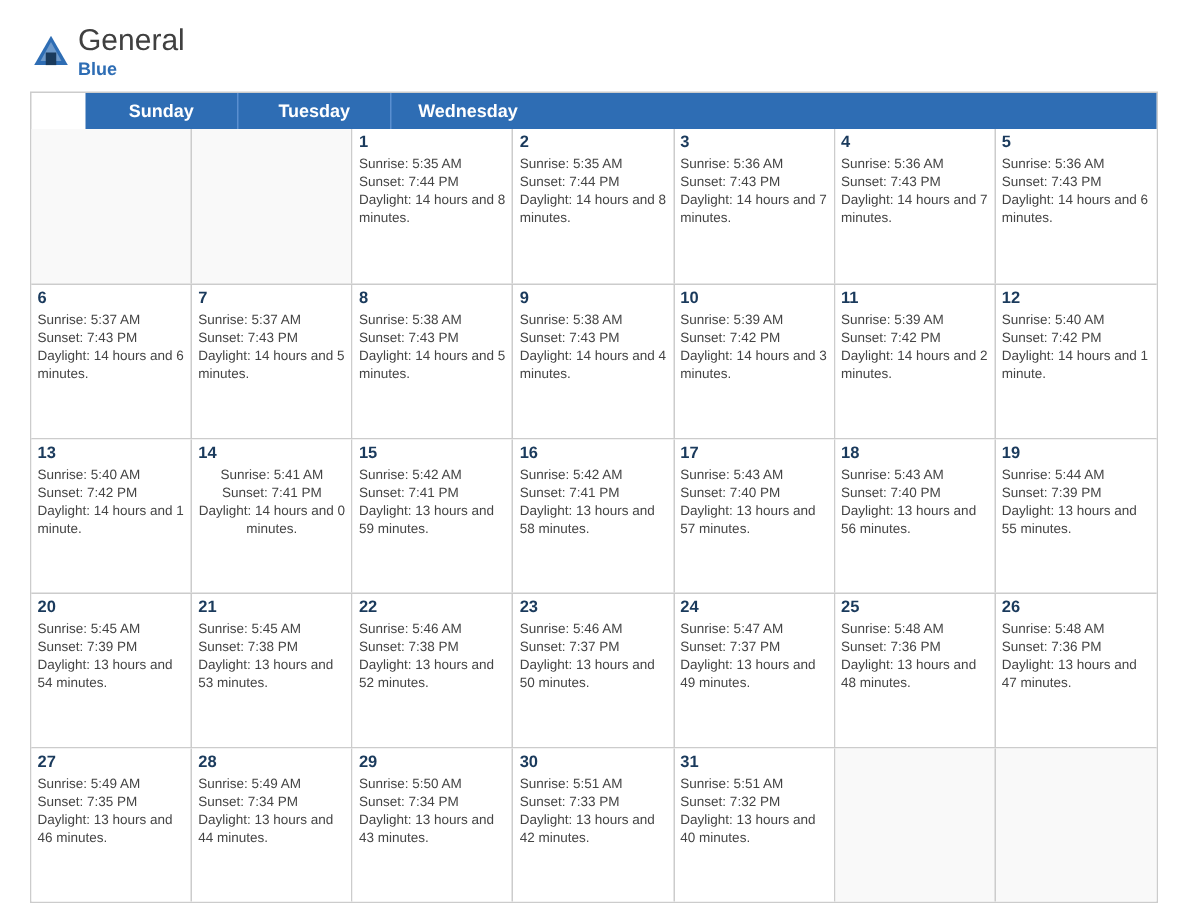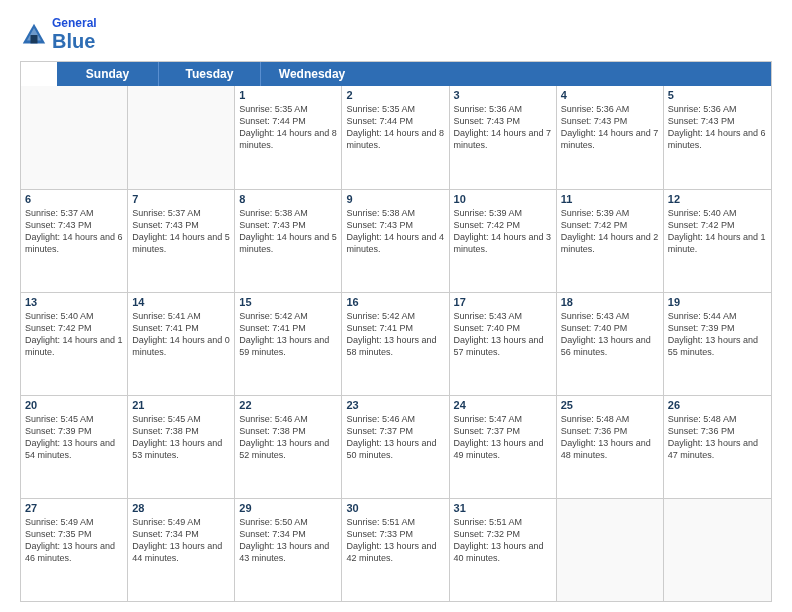--- a/index.html
+++ b/index.html
@@ -105,22 +105,22 @@
 
 <div class="page">
   <div class="header">
     <div class="logo">
       <svg class="logo-icon" viewBox="0 0 40 40">
         <polygon points="20,4 36,32 4,32" fill="#2e6db4"></polygon>
         <polygon points="20,10 30,28 10,28" fill="#fff" opacity="0.3"></polygon>
         <rect x="15" y="20" width="10" height="12" fill="#1a3a5c"></rect>
       </svg>
       <div>
-        <div style="font-size:12px;font-weight:bold;color:#1d4ed8;">General</div>
-        <div style="font-size:20px;font-weight:bold;color:#2e6db4;">Blue</div>
+        <div style="font-size:20px;font-weight:normal;color:#404040;">General</div>
+        <div style="font-size:12px;font-weight:bold;color:#2e6db4;">Blue</div>
       </div>
     </div>
     <div class="title-block">
       <div class="month-title"></div>
       <div class="location-title"></div>
     </div>
   </div>
 
   <div class="calendar">
     <div class="cal-header">
@@ -209,21 +209,21 @@
         </div>
         <div class="cal-row">
           <div class="cal-cell">
             <div class="cell-day">13</div>
             <div class="cell-info" style="white-space: pre-line;">Sunrise: 5:40 AM
 Sunset: 7:42 PM
 Daylight: 14 hours and 1 minute.</div>
           </div>
           <div class="cal-cell">
             <div class="cell-day">14</div>
-            <div class="cell-info" style="white-space: pre-line;">Sunrise: 5:41 AM
+            <div class="cell-info" style="white-space: pre-line; text-align: center;">Sunrise: 5:41 AM
 Sunset: 7:41 PM
 Daylight: 14 hours and 0 minutes.</div>
           </div>
           <div class="cal-cell">
             <div class="cell-day">15</div>
             <div class="cell-info" style="white-space: pre-line;">Sunrise: 5:42 AM
 Sunset: 7:41 PM
 Daylight: 13 hours and 59 minutes.</div>
           </div>
           <div class="cal-cell">

